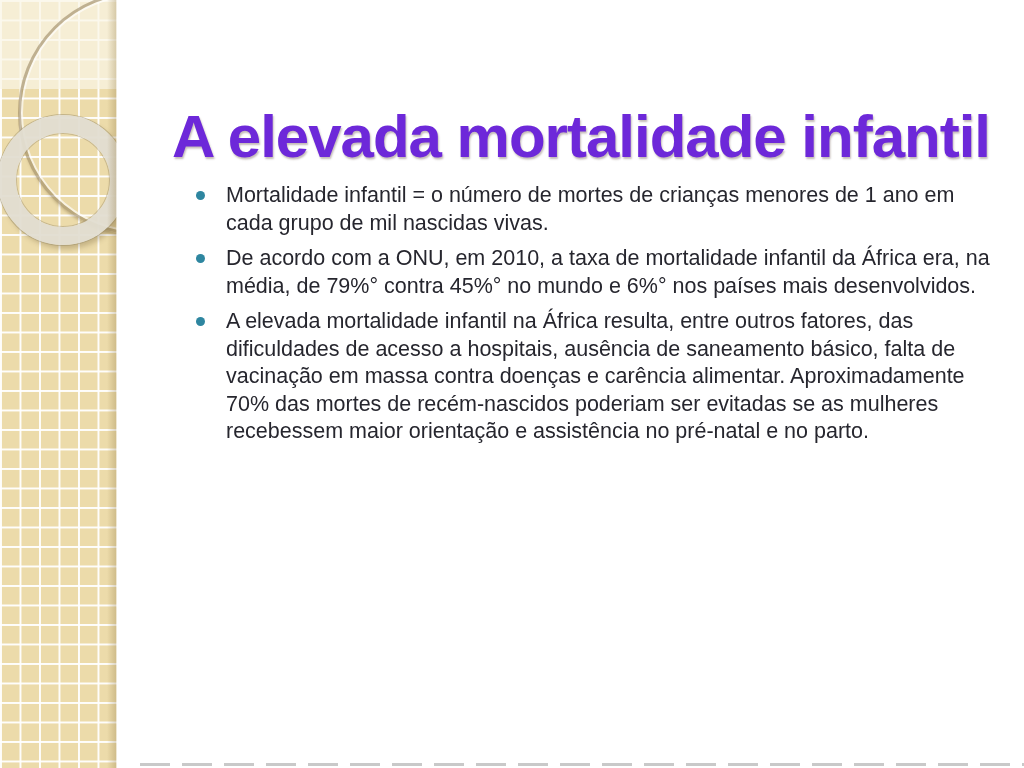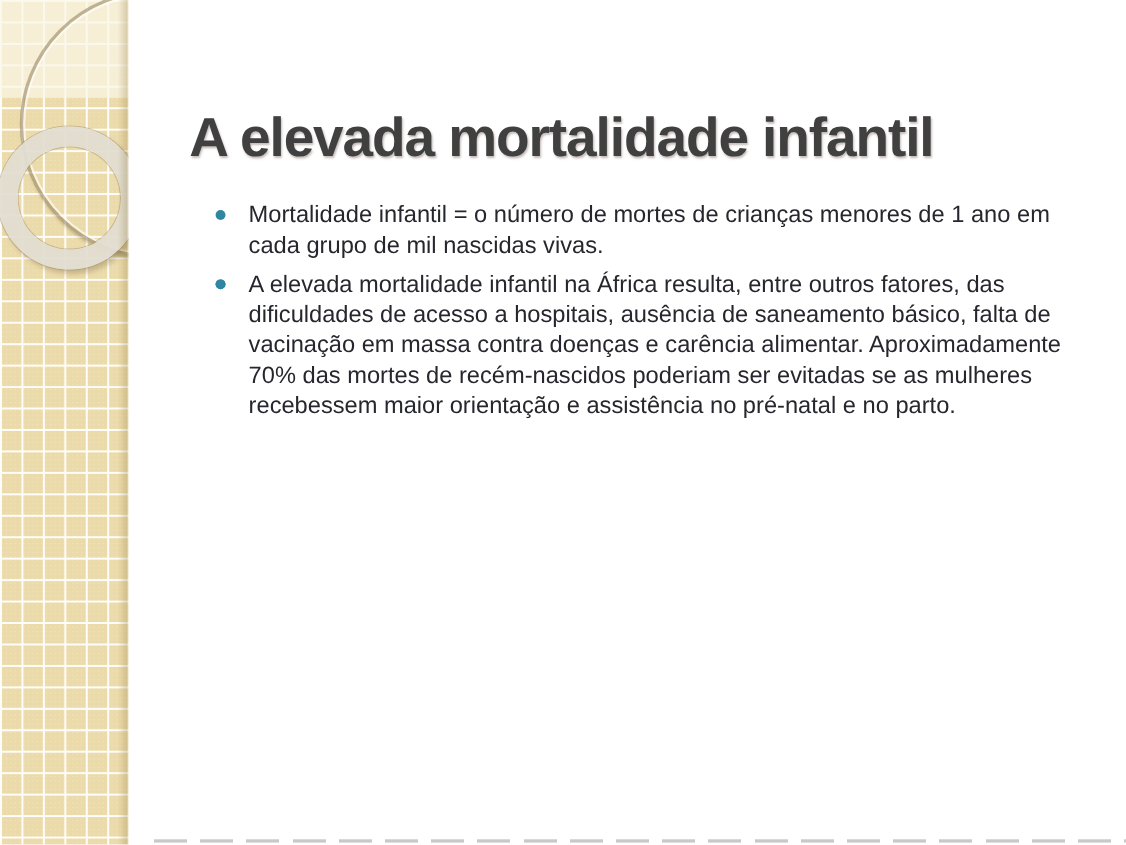--- a/index.html
+++ b/index.html
@@ -61,24 +61,24 @@
       0 0 0 1px rgba(158,143,108,0.5),
       inset 0 0 0 1px rgba(158,143,108,0.45),
       3px 4px 5px rgba(110,90,50,0.3);
   }
 
   
   #title {
     position: absolute;
     left: 172px; top: 64px;
     width: 830px;
-    font-size: 50px;
+    font-size: 60px;
     line-height: 1.1;
     letter-spacing: -1px;
-    color: #404040;
+    color: #6d28d9;
     text-shadow: 1px 2px 2px rgba(60,30,20,0.30);
     white-space: nowrap;
   }
 
   
   #bullets {
     position: absolute;
     left: 178px; top: 166px;
     width: 807px;
     list-style: none;
@@ -123,20 +123,21 @@
 
   <h1 id="title">A elevada mortalidade infantil</h1>
 
   <ul id="bullets">
     <li>
       <span class="bullet-dot"></span>
       <span>Mortalidade infantil = o número de mortes de crianças menores de 1 ano em cada grupo de mil nascidas vivas.</span>
     </li>
     <li>
       <span class="bullet-dot"></span>
+      <span>De acordo com a ONU, em 2010, a taxa de mortalidade infantil da África era, na média, de 79%° contra 45%° no mundo e 6%° nos países mais desenvolvidos.</span>
     </li>
     <li>
       <span class="bullet-dot"></span>
       <span>A elevada mortalidade infantil na África resulta, entre outros fatores, das dificuldades de acesso a hospitais, ausência  de saneamento básico, falta de vacinação em massa contra doenças e carência alimentar. Aproximadamente 70% das mortes de recém-nascidos poderiam ser evitadas se as mulheres recebessem maior orientação e assistência no pré-natal e no parto.</span>
     </li>
   </ul>
 
   <div id="bottom-dashes"></div>
 
 </div>

